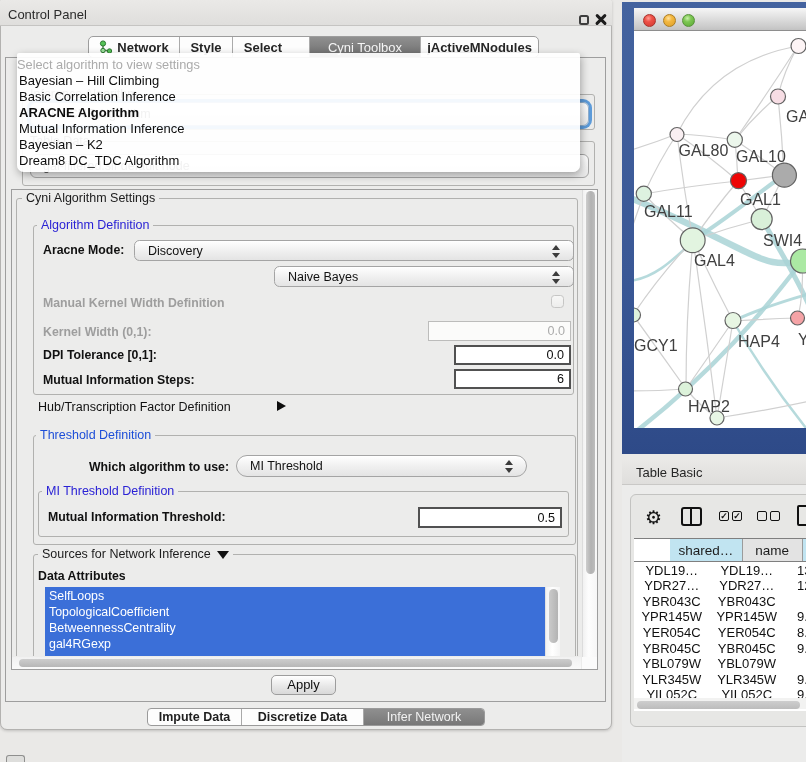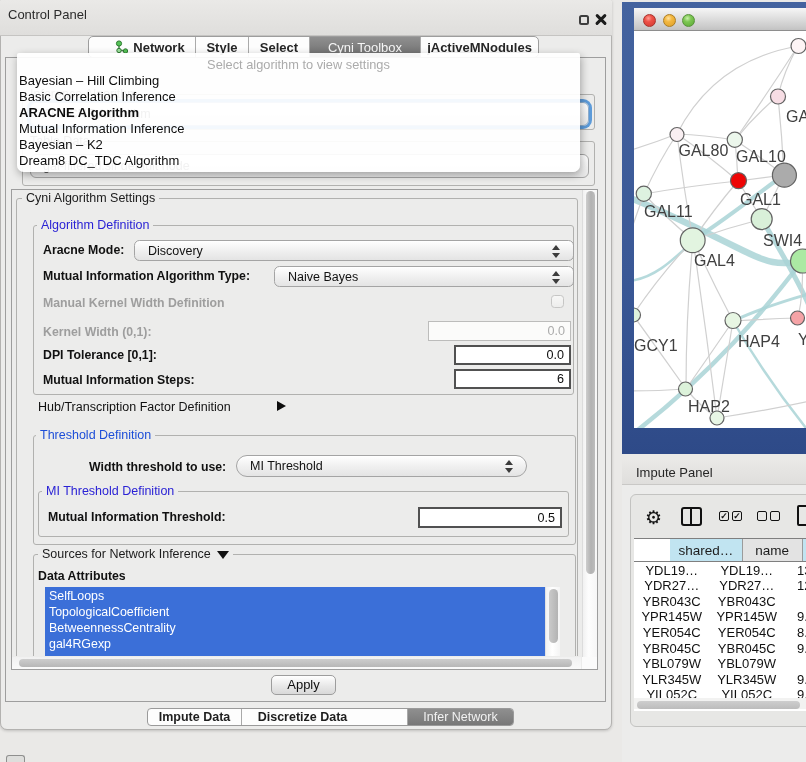--- a/index.html
+++ b/index.html
@@ -5,38 +5,38 @@
   * { margin:0; padding:0; box-sizing:border-box; }
   html,body { background:#eae9e7; }
   body { font-family:"Liberation Sans", sans-serif; }
   #screen { position:relative; width:806px; height:762px; overflow:hidden; background:#eae9e7; }
   .abs { position:absolute; }
 
   
   #cp-window { left:0; top:5; width:612px; height:730px; background:#ececeb;
     border:1px solid #b3b2b0; border-radius:1px 1px 7px 7px;
     box-shadow:0 1px 3px rgba(0,0,0,0.18); }
-  #cp-titlebar { left:0; top:5; width:612px; height:36px;
+  #cp-titlebar { left:0; top:5; width:612px; height:26px;
     background:linear-gradient(#eaE9e7,#dfdedc); border-bottom:1px solid #c5c4c2;
     border-radius:1px 1px 0 0; }
   #cp-title { left:8px; top:7px; font-size:13px; color:#2b2b2b; }
   #cp-float-btn { left:579px; top:15px; width:10px; height:10px; border:2px solid #3d3d3d; border-radius:2.5px; background:transparent; }
   #cp-close-btn { left:595px; top:13px; width:12px; height:12px; }
   #cp-close-btn:before, #cp-close-btn:after { content:""; position:absolute; left:-1px; top:4.5px;
     width:14px; height:3.2px; background:#1c1c1c; border-radius:1.5px; }
   #cp-close-btn:before { transform:rotate(45deg); }
   #cp-close-btn:after { transform:rotate(-45deg); }
 
   
   #cp-tabs { left:88px; top:36px; height:22px; display:flex; border:1px solid #9d9d9d;
-    border-radius:5px; background:#fdfdfd; overflow:hidden;padding-left:16px; }
+    border-radius:5px; background:#fdfdfd; overflow:hidden; }
   .cp-tab { height:100%; display:flex; align-items:center; justify-content:center;
     font-size:13px; font-weight:600; color:#262626; border-left:1px solid #ababab; }
   .cp-tab:first-child { border-left:none; }
-  .cp-tab.selected { background:linear-gradient(#909090,#6e6e6e); color:#f7f7f7; font-weight:500; }
+  .cp-tab.selected { background:linear-gradient(#909090,#6e6e6e); color:#f7f7f7; font-weight:500;margin-left:16px; }
   .cp-tab:nth-child(1){ width:90px; } .cp-tab:nth-child(2){ width:53px; }
   .cp-tab:nth-child(3){ width:61px; } .cp-tab:nth-child(4){ width:111px; }
   .cp-tab:nth-child(5){ width:118px; }
   .cp-tab .tab-ic { margin-right:5px; width:13px; height:14px; }
 
   
   #cp-content { left:5px; top:57px; width:601px; height:645px; border:1px solid #9e9e9e; }
 
   
   .groupbox { border:1px solid #b1b1af; border-radius:3px; }
@@ -51,21 +51,21 @@
   #combo-tabledata { left:30px; top:154px; width:559px; height:24px; border-radius:6px;
     border:1px solid #a5a5a5; background:linear-gradient(#ffffff,#e7e7e7); }
   .ghost-text { font-size:12.5px; color:#3e3e3e; white-space:nowrap; }
   #combo-inference .ghost-text { position:absolute; left:12px; top:4px; }
   #combo-tabledata .ghost-text { position:absolute; left:12px; top:4px; }
 
   
   #algo-popup { left:17px; top:53px; width:563px; height:119px;
     background:rgba(255,255,255,0.93); border-radius:2px 2px 7px 7px;
     box-shadow:1px 3px 8px rgba(0,0,0,0.33); }
-  #algo-popup-prompt { position:absolute; left:0; top:4px; width:100%; text-align:center;
+  #algo-popup-prompt { position:absolute; left:0; top:4px; width:100%; text-align:left;
     font-size:12.8px; color:#ababab; }
   .algo-item { position:absolute; left:1px; width:560px; height:16px; line-height:16px;
     padding-left:1px; font-size:13px; color:#0d0d0d; white-space:nowrap; }
   .algo-item.bold { font-weight:bold; }
 
   
   #settings-scroll { left:11px; top:189px; width:587px; height:481px; border:1px solid #9d9d9d; background:#ececeb; }
   #settings-clip { left:12px; top:190px; width:569px; height:466px; overflow:hidden; }
   
   #v-scrollbar { left:582px; top:190px; width:15px; height:479px;
@@ -141,21 +141,21 @@
     border-radius:5px; background:linear-gradient(#ffffff,#e6e6e6 60%,#d9d9d9);
     font-size:13px; color:#0f0f0f; text-align:center; line-height:18px; }
 
   
   #cp-bottom-tabs { left:147px; top:708px; height:18px; display:flex; border:1px solid #9a9a9a;
     border-radius:4px; background:#fdfdfd; overflow:hidden; }
   .cpb-tab { height:100%; display:flex; align-items:center; justify-content:center;
     font-size:12.5px; font-weight:600; color:#1e1e1e; border-left:1px solid #a9a9a9; }
   .cpb-tab:first-child { border-left:none; }
   .cpb-tab.selected { background:linear-gradient(#8f8f8f,#787878); color:#f2f2f2; font-weight:500; }
-  .cpb-tab:nth-child(1){ width:93px; } .cpb-tab:nth-child(2){ width:122px; } .cpb-tab:nth-child(3){ width:106px;margin-left:44px; }
+  .cpb-tab:nth-child(1){ width:93px; } .cpb-tab:nth-child(2){ width:122px; } .cpb-tab:nth-child(3){ width:121px; }
 
   
   #net-window { left:622px; top:2px; width:184px; height:452px;
     background:linear-gradient(180deg,#44639f 0%,#3a5896 60%,#2e4a88 100%); }
   #net-titlebar { left:634px; top:8px; width:172px; height:23px;
     background:linear-gradient(#f6f6f6,#cbcbcb 85%,#c2c2c2); border-bottom:1px solid #8e8e8e; }
   .traffic { position:absolute; top:6px; width:13px; height:13px; border-radius:50%; }
   #tl-close { left:9px;  background:radial-gradient(circle at 40% 30%, #ff9c94 0%, #ee5147 35%, #d03830 100%); border:1px solid #a8322c; }
   #tl-min   { left:28.5px; background:radial-gradient(circle at 40% 30%, #ffe2a0 0%, #f3b73f 35%, #dd9f2a 100%); border:1px solid #ad7e22; }
   #tl-zoom  { left:48px; background:radial-gradient(circle at 40% 30%, #c8f0a8 0%, #7ec754 35%, #5aa834 100%); border:1px solid #57923a; }
@@ -258,21 +258,20 @@
 
       <div class="abs groupbox" id="grp-algdef"></div>
       <div class="abs grouplabel" id="grp-algdef-label">Algorithm Definition</div>
 
       <div class="abs fld-label" style="left:43px; top:243px;">Aracne Mode:</div>
       <div class="abs combo" id="combo-aracne">
         <span class="combo-text">Discovery</span>
         <span class="combo-arrows"></span>
       </div>
 
-      <div class="abs fld-label" style="left:43px; top:269px;">Mutual Information Algorithm Type:</div>
       <div class="abs combo" id="combo-mitype">
         <span class="combo-text">Naive Bayes</span>
         <span class="combo-arrows"></span>
       </div>
 
       <div class="abs fld-label disabled" style="left:43px; top:296px;">Manual Kernel Width Definition</div>
       <div class="abs" id="chk-kernel"></div>
 
       <div class="abs fld-label disabled" style="left:43px; top:325px;">Kernel Width (0,1):</div>
       <div class="abs txtfield disabled" id="fld-kernel">0.0</div>
@@ -282,21 +281,21 @@
 
       <div class="abs fld-label" style="left:43px; top:373px;">Mutual Information Steps:</div>
       <div class="abs txtfield strong" id="fld-misteps">6</div>
 
       <div class="abs fld-label plain" style="left:38px; top:400px;">Hub/Transcription Factor Definition</div>
       <div class="abs" id="hub-row-arrow"></div>
 
       <div class="abs groupbox" id="grp-threshold"></div>
       <div class="abs grouplabel" id="grp-threshold-label">Threshold Definition</div>
 
-      <div class="abs fld-label" style="left:89px; top:460px;">Width threshold to use:</div>
+      <div class="abs fld-label" style="left:89px; top:460px;">Which algorithm to use:</div>
       <div class="abs combo" id="combo-which">
         <span class="combo-text">MI Threshold</span>
         <span class="combo-arrows"></span>
       </div>
 
       <div class="abs groupbox" id="grp-mithr"></div>
       <div class="abs grouplabel" id="grp-mithr-label">MI Threshold Definition</div>
 
       <div class="abs fld-label" style="left:48px; top:510px;">Mutual Information Threshold:</div>
       <div class="abs txtfield strong" id="fld-mithr">0.5</div>
@@ -415,21 +414,21 @@
         <text x="129" y="215" font-size="16" fill="#404040" font-family="&quot;Liberation Sans&quot;, sans-serif">SWI4</text>
         <text x="104" y="316" font-size="16" fill="#404040" font-family="&quot;Liberation Sans&quot;, sans-serif">HAP4</text>
         <text x="164" y="314" font-size="16" fill="#404040" font-family="&quot;Liberation Sans&quot;, sans-serif">Y</text>
         <text x="0" y="320" font-size="16" fill="#404040" font-family="&quot;Liberation Sans&quot;, sans-serif">GCY1</text>
         <text x="54" y="381" font-size="16" fill="#404040" font-family="&quot;Liberation Sans&quot;, sans-serif">HAP2</text>
       </svg>
   </div>
 
   <div class="abs" id="tp-window"></div>
   <div class="abs" id="tp-titlebar">
-    <div class="abs" id="tp-title">Impute Panel</div>
+    <div class="abs" id="tp-title">Table Basic</div>
   </div>
   <div class="abs" id="tp-box"></div>
   <div class="abs tp-icon" id="tp-gear">⚙</div>
   <div class="abs" id="tp-split"></div>
   <div class="abs mini-chk" style="left:719px; top:511px;">✓</div>
   <div class="abs mini-chk" style="left:732px; top:511px;">✓</div>
   <div class="abs mini-chk" style="left:757px; top:511px;"></div>
   <div class="abs mini-chk" style="left:770px; top:511px;"></div>
   <div class="abs" id="tp-doc"></div>
 

